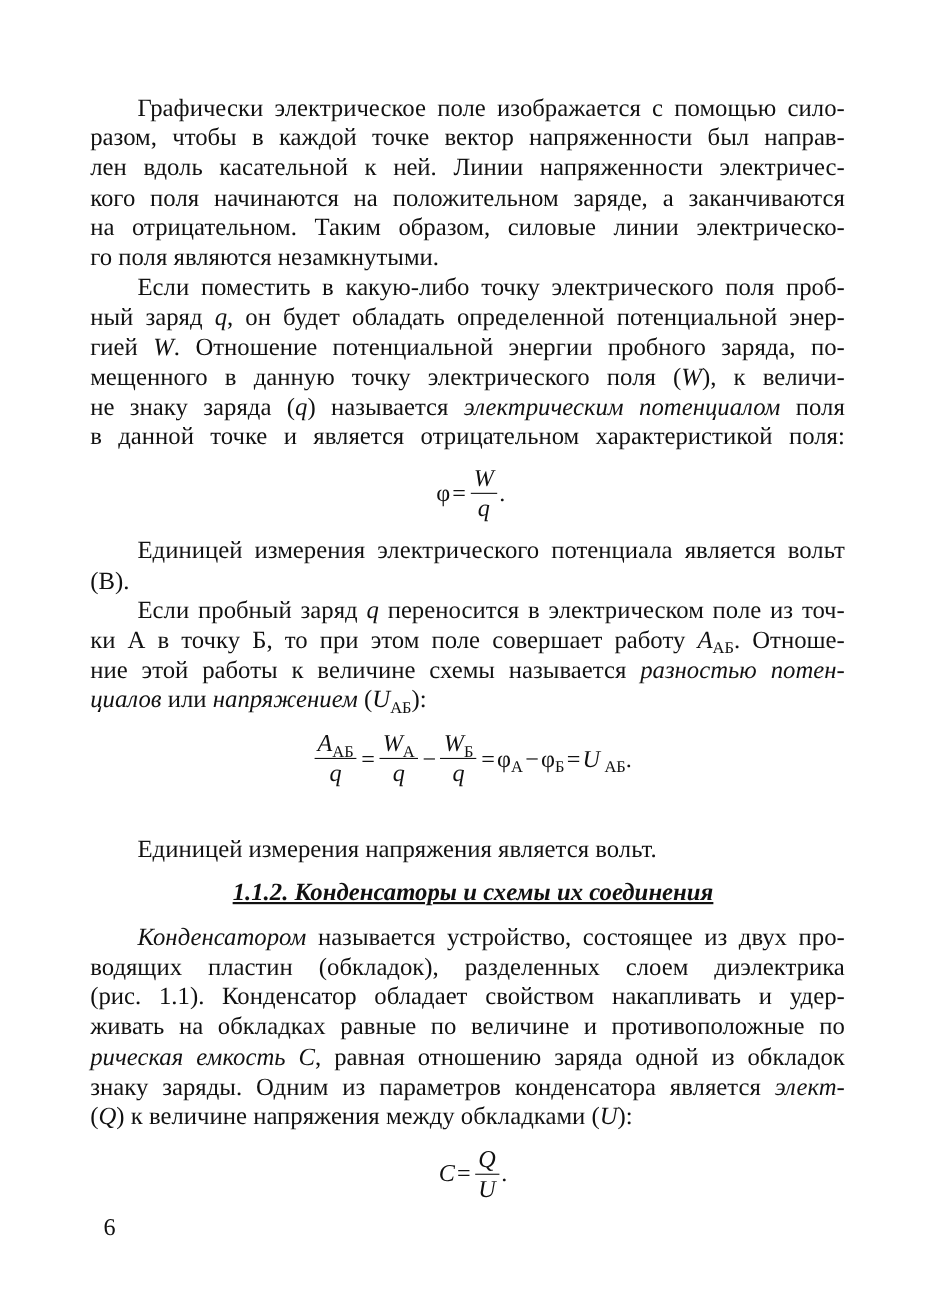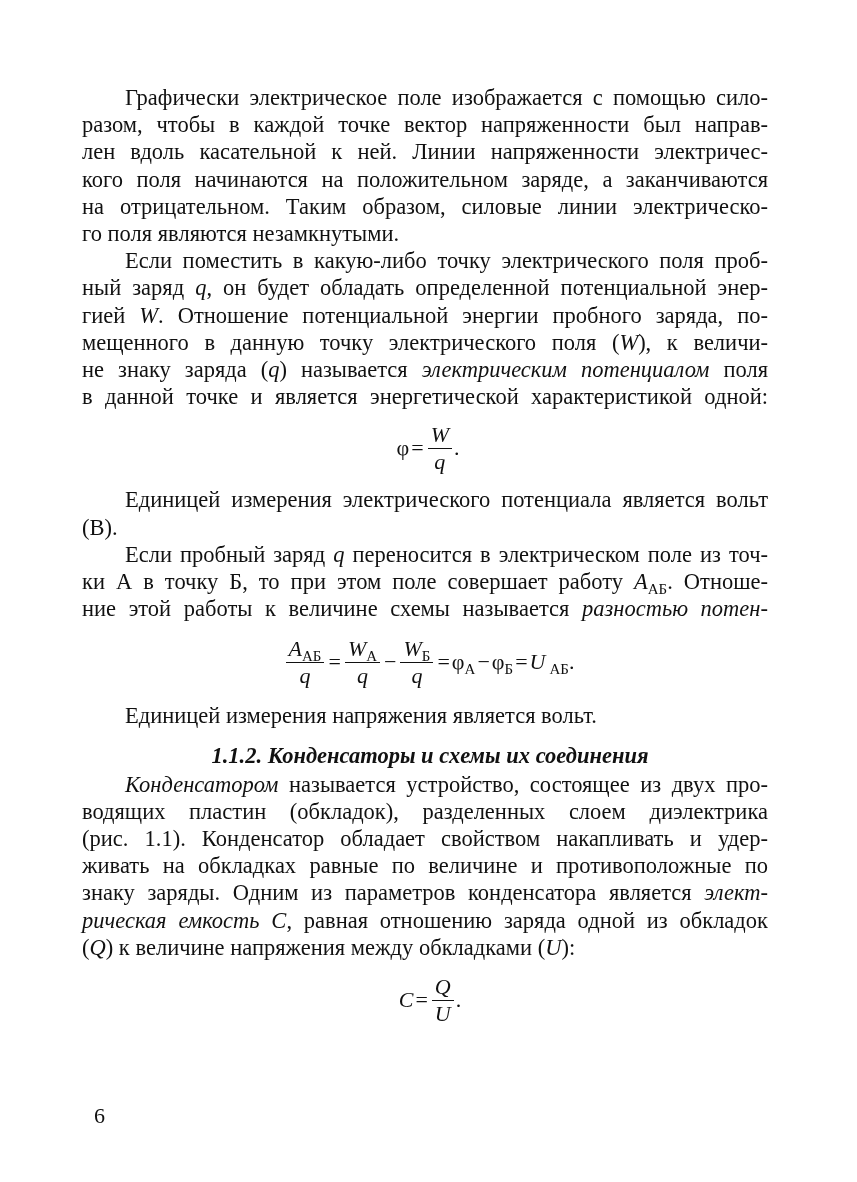--- a/index.html
+++ b/index.html
@@ -106,21 +106,21 @@
     <span class="line">на отрицательном. Таким образом, силовые линии электрическо-</span>
     <span class="line last">го поля являются незамкнутыми.</span>
   </p>
 
   <p class="para" style="text-indent:0;">
     <span class="line first">Если поместить в какую-либо точку электрического поля проб-</span>
     <span class="line"><span>ный заряд </span><i>q</i><span>, он будет обладать определенной потенциальной энер-</span></span>
     <span class="line"><span>гией </span><i>W</i><span>. Отношение потенциальной энергии пробного заряда, по-</span></span>
     <span class="line"><span>мещенного в данную точку электрического поля (</span><i>W</i><span>), к величи-</span></span>
     <span class="line"><span>не знаку заряда (</span><i>q</i><span>) называется </span><i>электрическим потенциалом</i><span> поля</span></span>
-    <span class="line">в данной точке и является энергетической характеристикой одной:</span>
+    <span class="line">в данной точке и является отрицательном характеристикой поля:</span>
   </p>
 
   <div class="formula" style="height:76px; margin-top:0; padding-left:6px;">
     <span>φ</span>
     <span class="op">=</span>
     <span class="frac">
       <span class="num">W</span>
       <span class="den">q</span>
     </span>
     <span>.</span>
@@ -128,20 +128,21 @@
 
   <p class="para" style="text-indent:0;">
     <span class="line first">Единицей измерения электрического потенциала является вольт</span>
     <span class="line last noindent">(В).</span>
   </p>
 
   <p class="para" style="text-indent:0;">
     <span class="line first"><span>Если пробный заряд </span><i>q</i><span> переносится в электрическом поле из точ-</span></span>
     <span class="line"><span>ки А в точку Б, то при этом поле совершает работу </span><i>A</i><sub class="s">АБ</sub><span>. Отноше-</span></span>
     <span class="line"><span>ние этой работы к величине схемы называется </span><i>разностью потен-</i></span>
+    <span class="line last"><i>циалов</i><span> или </span><i>напряжением</i><span> (</span><i>U</i><sub class="s">АБ</sub><span>):</span></span>
   </p>
 
   <div class="formula" style="height:80px; padding-left:8px;">
     <span class="frac">
       <span class="num"><span>A</span><sub class="s">АБ</sub></span>
       <span class="den">q</span>
     </span>
     <span class="op">=</span>
     <span class="frac">
       <span class="num"><span>W</span><sub class="s">А</sub></span>
@@ -154,33 +155,33 @@
     </span>
     <span class="op">=</span>
     <span><span>φ</span><sub class="s">А</sub></span>
     <span class="op">−</span>
     <span><span>φ</span><sub class="s">Б</sub></span>
     <span class="op">=</span>
     <span><i>U</i><sub class="s" style="margin-left:4px;">АБ</sub></span>
     <span>.</span>
   </div>
 
-  <p class="para" style="text-indent:0;">
+  <p class="para" style="text-indent:0;margin-top:28px;">
     <span class="line first last">Единицей измерения напряжения является вольт.</span>
   </p>
 
-  <h2 class="heading" style="margin-top:12px; margin-bottom:2px; padding-left:10px;">1.1.2. Конденсаторы и схемы их соединения</h2>
+  <h2 class="heading" style="margin-top:12px; margin-bottom:14px; padding-left:10px;text-decoration:underline;">1.1.2. Конденсаторы и схемы их соединения</h2>
 
   <p class="para" style="text-indent:0;">
     <span class="line first"><i>Конденсатором</i><span> называется устройство, состоящее из двух про-</span></span>
     <span class="line">водящих пластин (обкладок), разделенных слоем диэлектрика</span>
     <span class="line">(рис. 1.1). Конденсатор обладает свойством накапливать и удер-</span>
     <span class="line">живать на обкладках равные по величине и противоположные по</span>
+    <span class="line"><i>рическая емкость</i><span> </span><i>C</i><span>, равная отношению заряда одной из обкладок</span></span>
     <span class="line"><span>знаку заряды. Одним из параметров конденсатора является </span><i>элект-</i></span>
-    <span class="line"><i>рическая емкость</i><span> </span><i>C</i><span>, равная отношению заряда одной из обкладок</span></span>
     <span class="line last"><span>(</span><i>Q</i><span>) к величине напряжения между обкладками (</span><i>U</i><span>):</span></span>
   </p>
 
   <div class="formula" style="height:78px; padding-left:10px;">
     <i>C</i>
     <span class="op">=</span>
     <span class="frac">
       <span class="num">Q</span>
       <span class="den">U</span>
     </span>

